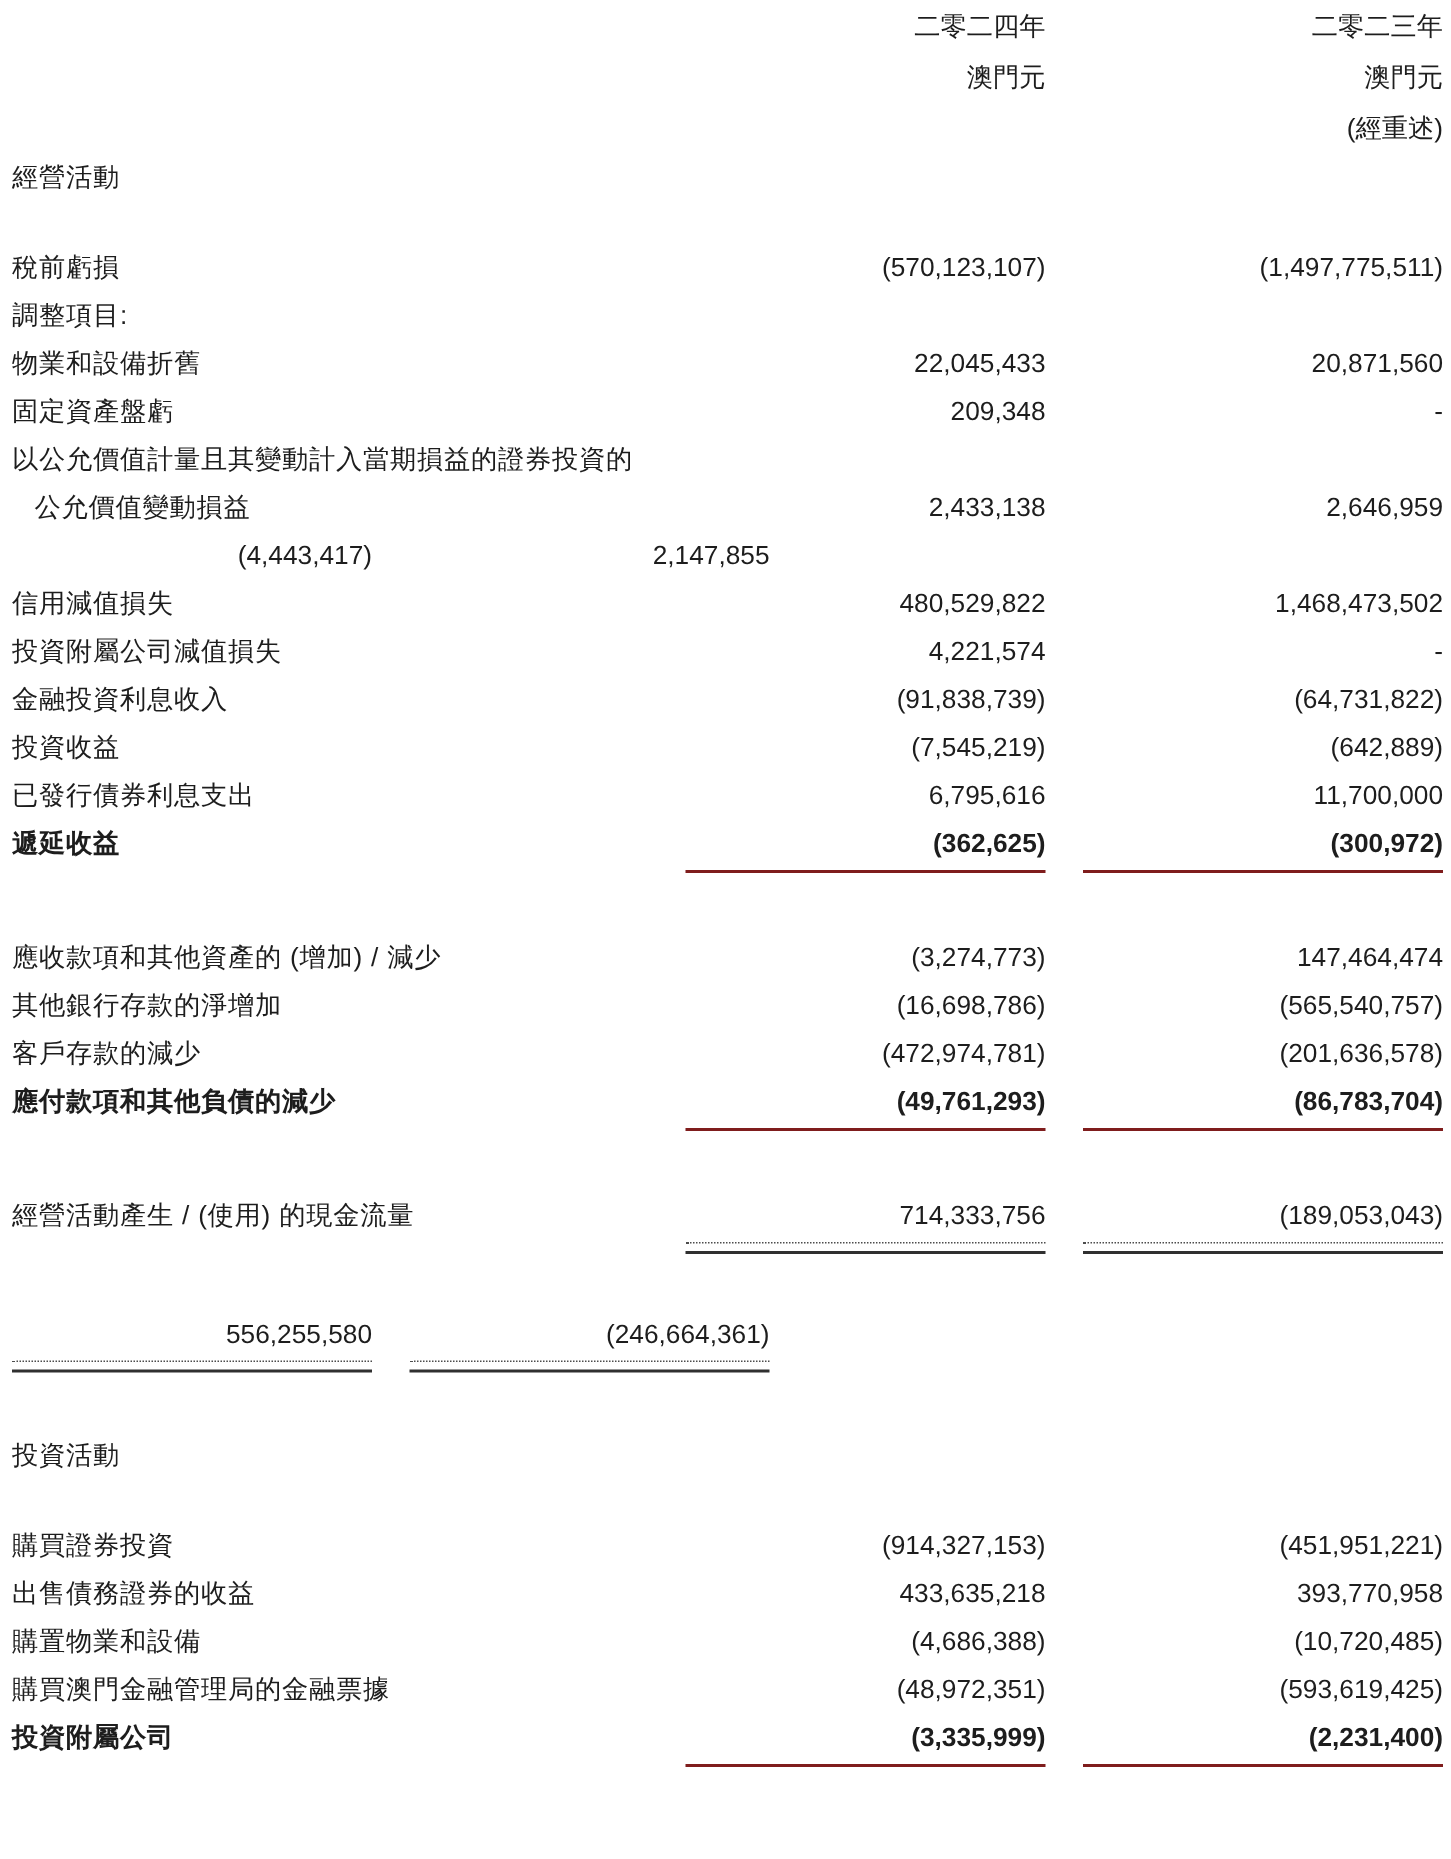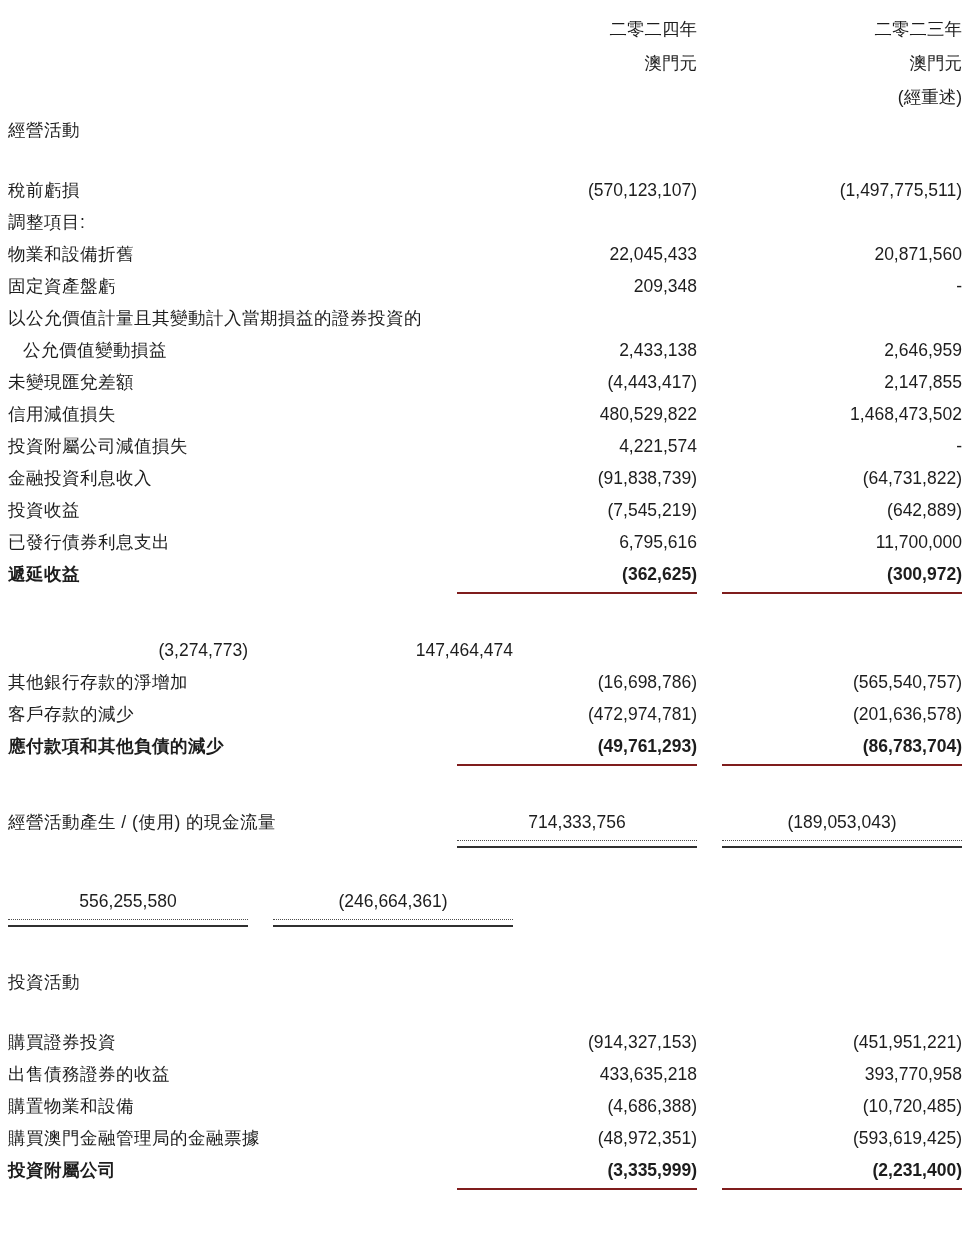--- a/index.html
+++ b/index.html
@@ -12,21 +12,21 @@
     height: 1239px;
     overflow: hidden;
     font-family: "Liberation Sans", "DejaVu Sans", sans-serif;
     color: #1d1d1d;
     font-size: 17.5px;
   }
   .page {
     box-sizing: border-box;
     width: 967px;
     height: 1239px;
-    padding: 12px 5px 0 8px;
+    padding: 0 5px 0 8px;
     background: #ffffff;
   }
   .row {
     display: flex;
     align-items: baseline;
     min-height: 32px;
     line-height: 32px;
   }
   .hrow {
     display: flex;
@@ -56,21 +56,20 @@
     padding-bottom: 3px;
     line-height: 29px;
   }
   
   .row.rule-double { margin-bottom: 10px; }
   .row.rule-double .val {
     border-bottom: 1px dotted #4d4d4d;
     padding-bottom: 4px;
     line-height: 28px;
     position: relative;
-    text-align: center;
   }
   .row.rule-double .val::after {
     content: "";
     position: absolute;
     left: 0;
     right: 0;
     bottom: -8px;
     height: 2px;
     background: #303030;
   }
@@ -129,21 +128,20 @@
         <span class="label">以公允價值計量且其變動計入當期損益的證券投資的</span>
         <span class="val v1"></span>
         <span class="val v2"></span>
       </div>
       <div class="row indent">
         <span class="label">公允價值變動損益</span>
         <span class="val v1">2,433,138</span>
         <span class="val v2">2,646,959</span>
       </div>
       <div class="row">
-        <span class="label">未變現匯兌差額</span>
         <span class="val v1">(4,443,417)</span>
         <span class="val v2">2,147,855</span>
       </div>
       <div class="row">
         <span class="label">信用減值損失</span>
         <span class="val v1">480,529,822</span>
         <span class="val v2">1,468,473,502</span>
       </div>
       <div class="row">
         <span class="label">投資附屬公司減值損失</span>
@@ -165,20 +163,21 @@
         <span class="val v1">6,795,616</span>
         <span class="val v2">11,700,000</span>
       </div>
       <div class="row rule-single">
         <span class="label">遞延收益</span>
         <span class="val v1">(362,625)</span>
         <span class="val v2">(300,972)</span>
       </div>
       <div class="gap-large"></div>
       <div class="row">
+        <span class="label">應收款項和其他資產的 (增加) / 減少</span>
         <span class="val v1">(3,274,773)</span>
         <span class="val v2">147,464,474</span>
       </div>
       <div class="row">
         <span class="label">其他銀行存款的淨增加</span>
         <span class="val v1">(16,698,786)</span>
         <span class="val v2">(565,540,757)</span>
       </div>
       <div class="row">
         <span class="label">客戶存款的減少</span>

